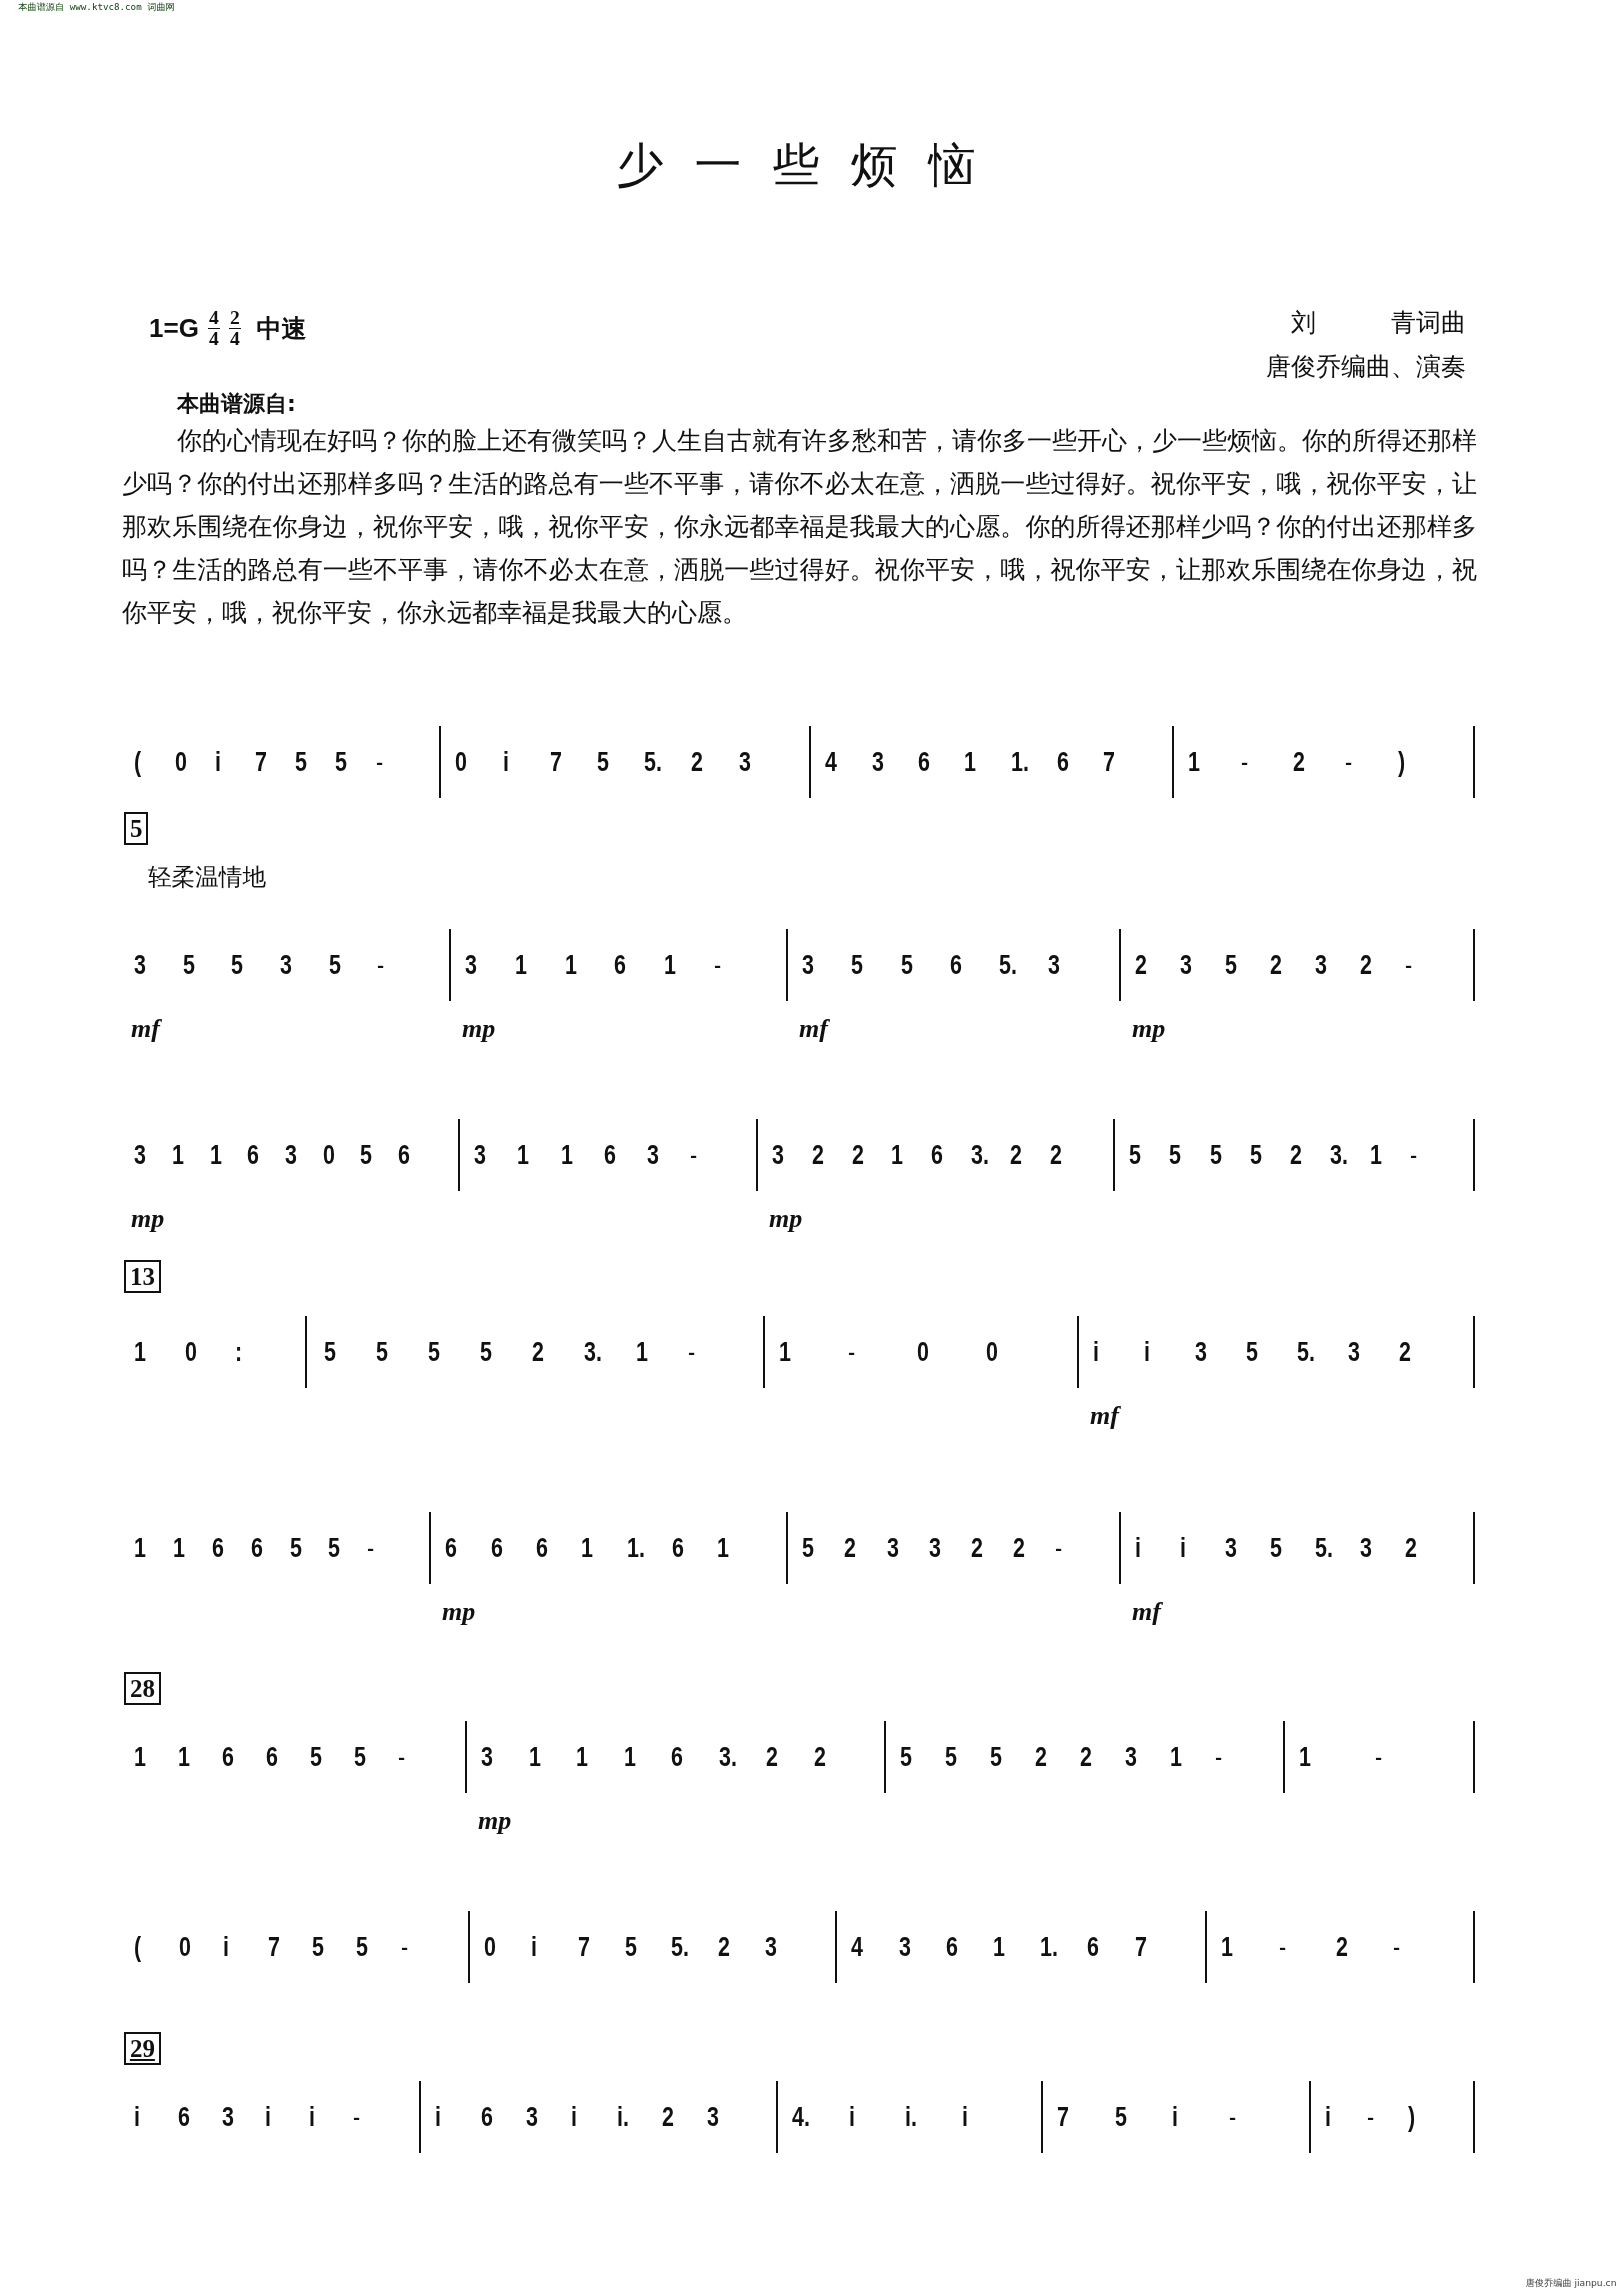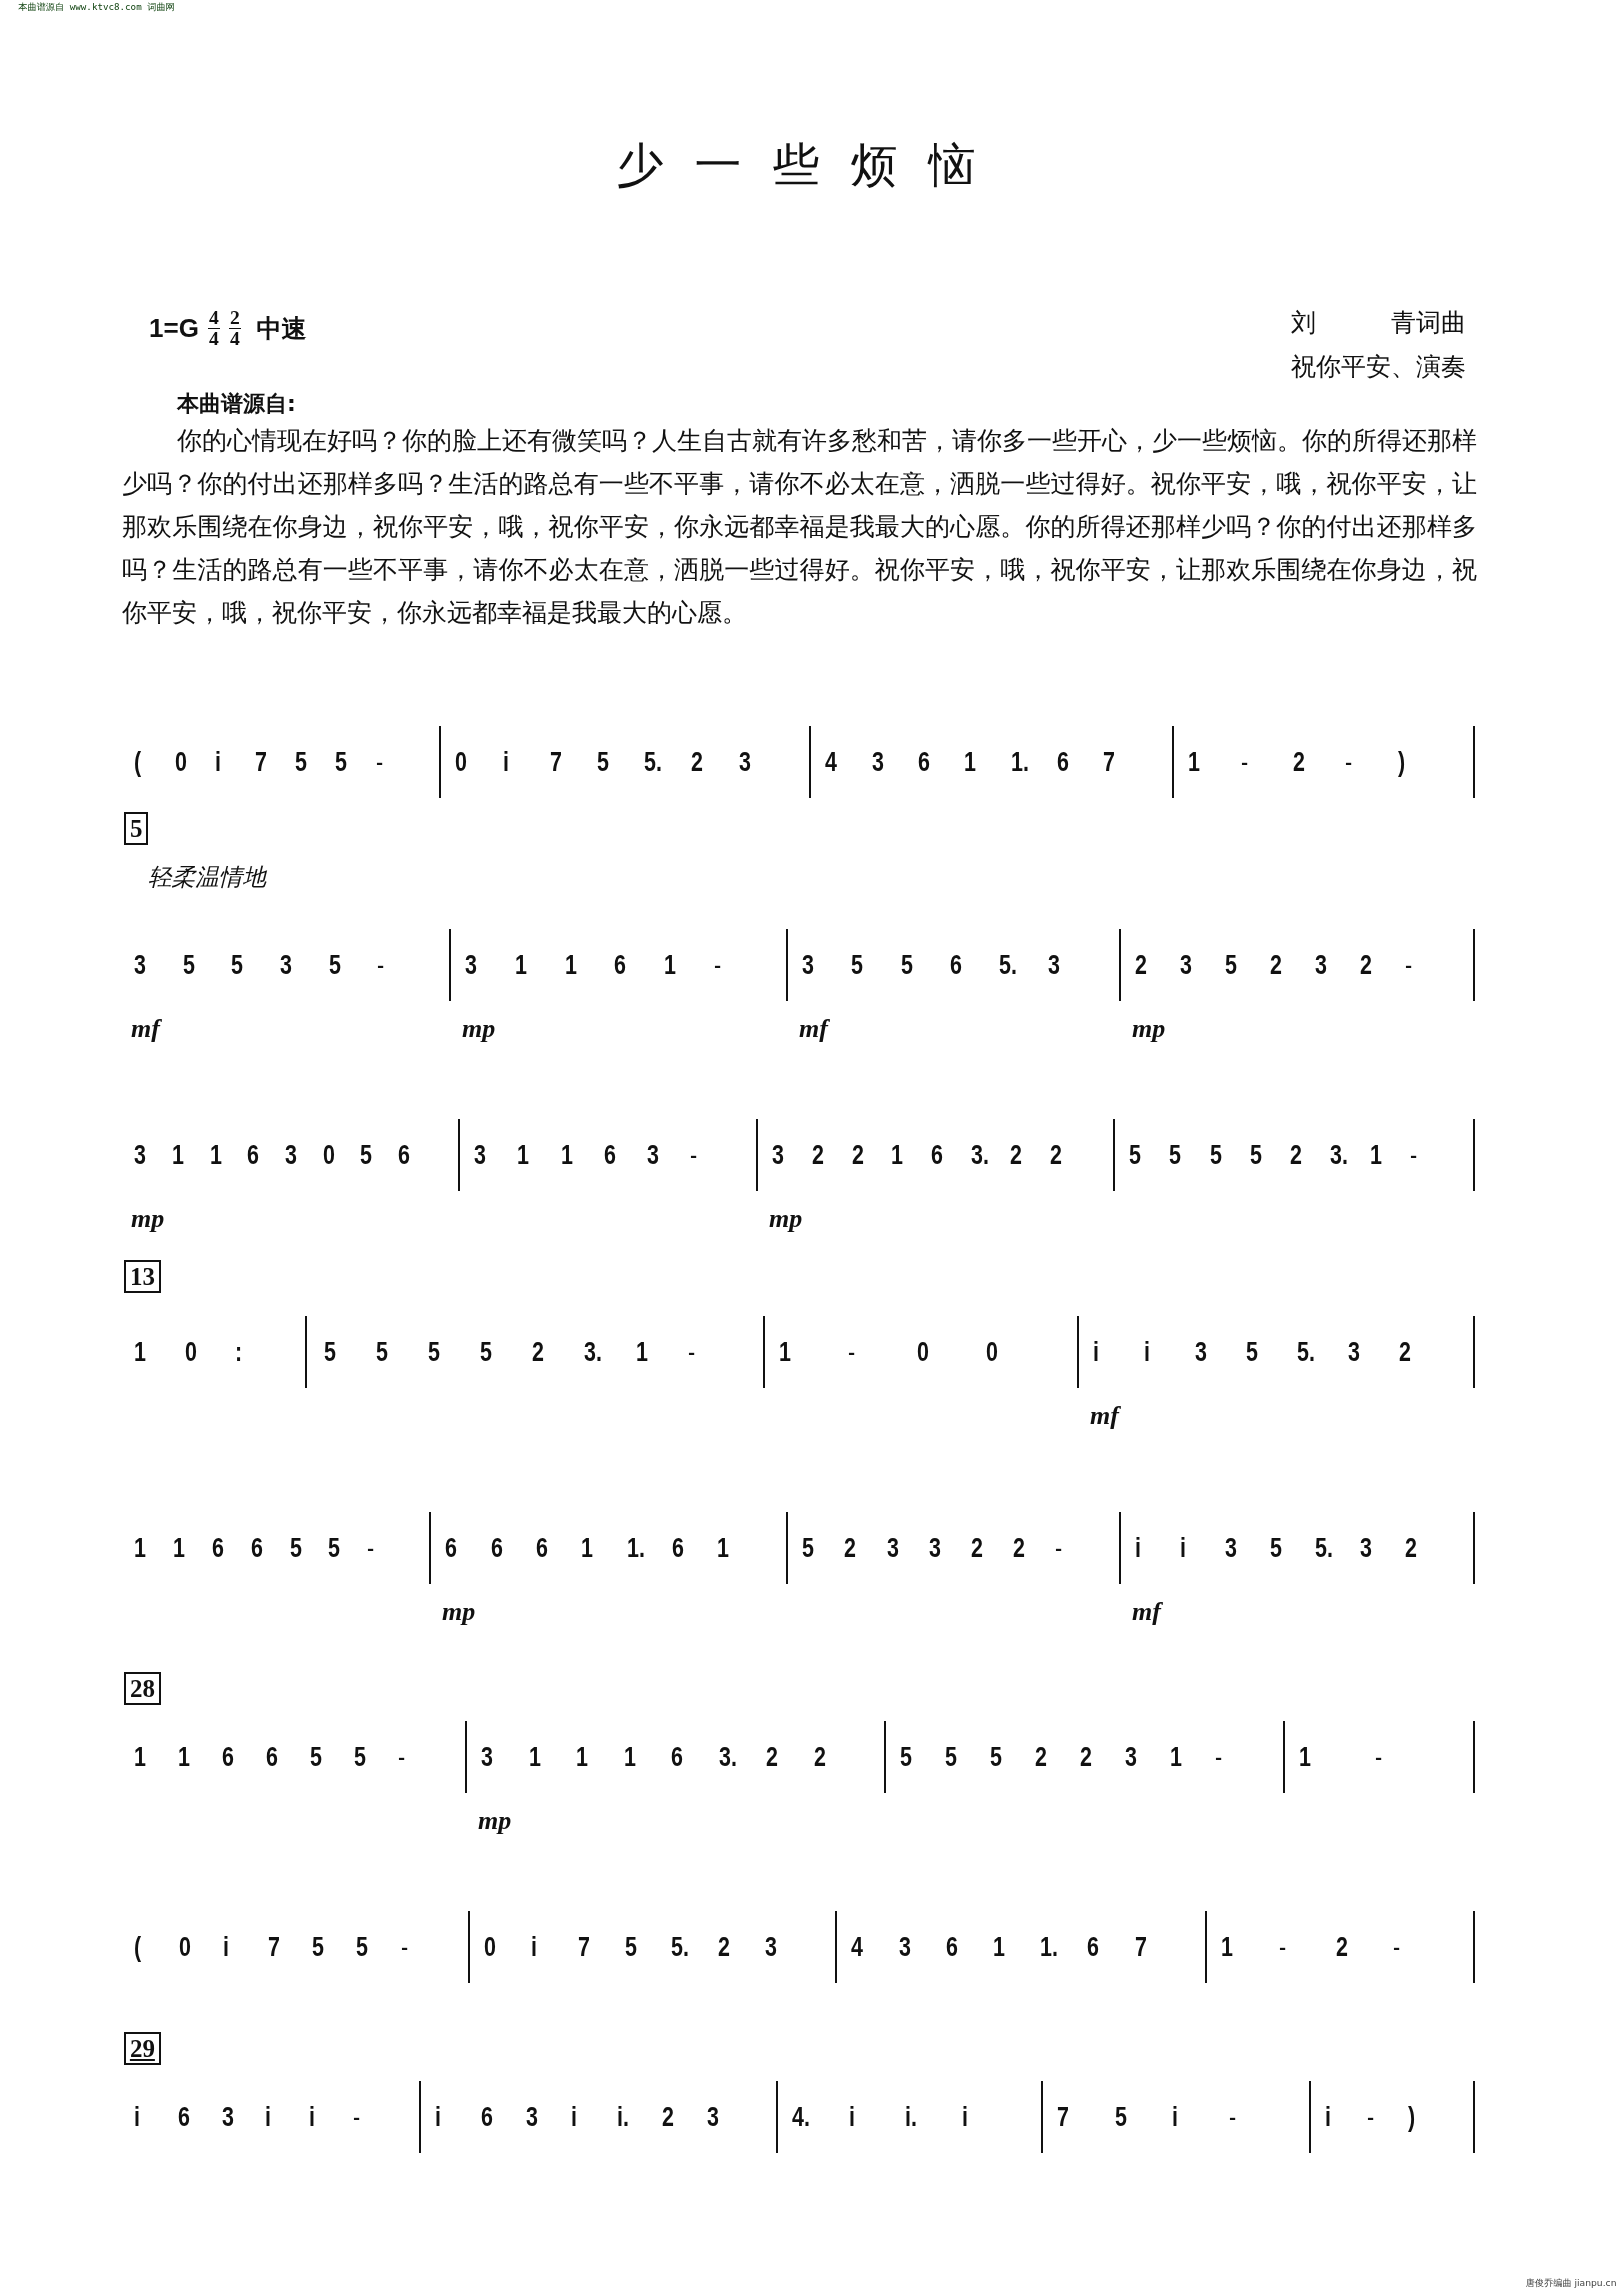--- a/index.html
+++ b/index.html
@@ -12,21 +12,21 @@
   .keyline { position:absolute; left:149px; top:308px; font-size:26px; font-family:"Liberation Sans", sans-serif; font-weight:bold; display:flex; align-items:center; gap:9.2px;}
   .frac { display:inline-flex; flex-direction:column; align-items:center; font-family:"Liberation Serif", serif; font-size:19.6px; line-height:19.6px; font-weight:bold;}
   .frac .bar { width:11.8px; border-top:1.3px solid #111; }
   .tempo { font-weight:bold; font-size:25px; margin-left:6.5px; font-family:"DejaVu Sans", sans-serif; }
   .credit { position:absolute; right:157px; font-size:25px; font-family:"DejaVu Sans", sans-serif; text-align:right; }
   .lyr-h { position:absolute; left:177px; top:389px; font-size:22px; font-weight:bold; font-family:"DejaVu Sans", sans-serif;}
   .lyrics { position:absolute; left:122px; width:1355px; top:419px; font-size:25px; line-height:43px;
             font-family:"DejaVu Sans", sans-serif; text-indent:55px; text-align:justify; }
   .rehearsal { position:absolute; left:124px; border:2px solid #111; font-family:"Liberation Serif", serif;
                font-weight:bold; font-size:25px; line-height:29px; padding:0 3.9px; }
-  .expr { position:absolute; left:148px; top:861px; font-size:23.6px; font-family:"DejaVu Sans", sans-serif;font-style:italic; }
+  .expr { position:absolute; left:148px; top:861px; font-size:23.6px; font-family:"DejaVu Sans", sans-serif; }
   .system { position:absolute; left:118px; width:1361px; height:131px; }
   .measure { position:absolute; top:0; height:131px; }
   .note { position:absolute; top:33px; font-family:"Liberation Sans", sans-serif; font-weight:bold;
           font-size:27.5px; line-height:31px; transform:scaleX(0.78); transform-origin:left top; }
   .note.dash { font-weight:normal; }
   .barline { position:absolute; top:13px; height:72px; border-left:2px solid #111; }
   .dyn { position:absolute; top:98px; font-style:italic; font-weight:bold; font-family:"Liberation Serif", serif; font-size:26px; }
   .wm { position:absolute; right:6.5px; bottom:5.2px; font-size:9.2px; color:#444; font-family:"DejaVu Sans", sans-serif; }
 </style>
 </head>
@@ -44,21 +44,21 @@
   </span>
   <span class="frac">
     <span>2</span>
       <span class="bar"></span>
       <span>4</span>
   </span>
   <span class="tempo">中速</span>
 </div>
 
 <div class="credit" style="top:306px;">刘　　　青词曲</div>
-<div class="credit" style="top:350px;">祝你平安、演奏</div>
+<div class="credit" style="top:350px;">唐俊乔编曲、演奏</div>
 
 <div class="lyr-h">本曲谱源自:</div>
 <div class="lyrics">你的心情现在好吗？你的脸上还有微笑吗？人生自古就有许多愁和苦，请你多一些开心，少一些烦恼。你的所得还那样少吗？你的付出还那样多吗？生活的路总有一些不平事，请你不必太在意，洒脱一些过得好。祝你平安，哦，祝你平安，让那欢乐围绕在你身边，祝你平安，哦，祝你平安，你永远都幸福是我最大的心愿。你的所得还那样少吗？你的付出还那样多吗？生活的路总有一些不平事，请你不必太在意，洒脱一些过得好。祝你平安，哦，祝你平安，让那欢乐围绕在你身边，祝你平安，哦，祝你平安，你永远都幸福是我最大的心愿。</div>
 
 <div class="rehearsal" style="top:812px;">5</div>
 <div class="expr">轻柔温情地</div>
 <div class="rehearsal" style="top:1260px;">13</div>
 <div class="rehearsal" style="top:1672px;">28</div>
 <div class="rehearsal" style="top:2032px;text-decoration:underline;">29</div>
 

